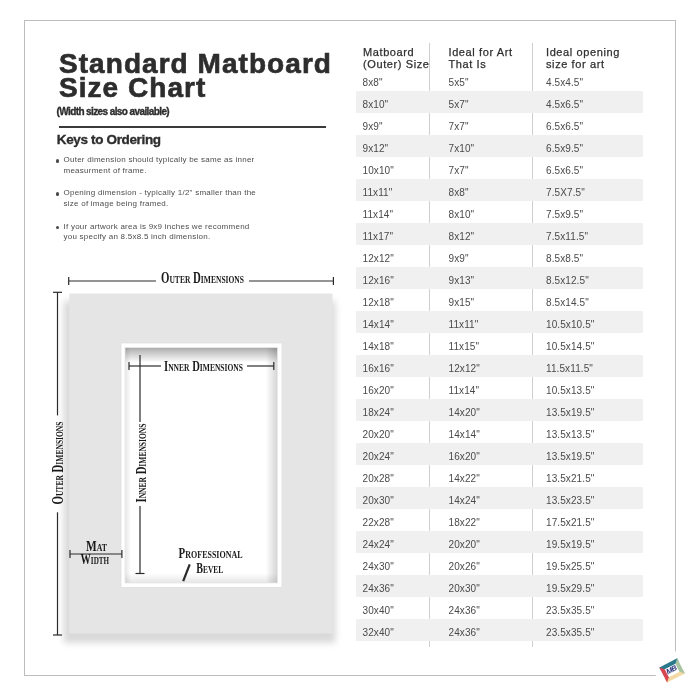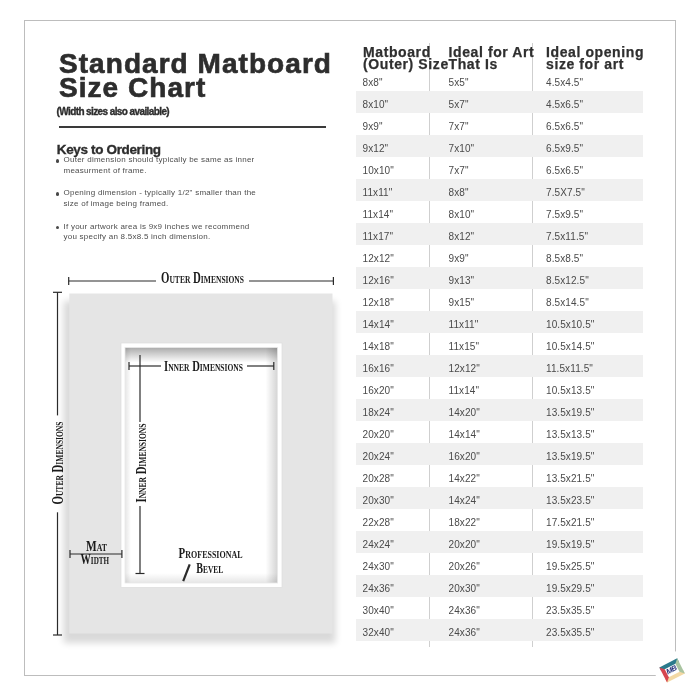--- a/index.html
+++ b/index.html
@@ -3,34 +3,34 @@
 <meta charset="utf-8">
 <style>
   html,body{margin:0;padding:0;}
   body{width:700px;height:700px;background:#ffffff;position:relative;overflow:hidden;
        font-family:"Liberation Sans",sans-serif;}
   .abs{position:absolute;}
   .cell{position:absolute;font-size:10px;color:#4a4a4a;letter-spacing:0.1px;}
   .stripe{position:absolute;left:355.5px;width:287.5px;background:#f0f0f0;}
   .blt{position:absolute;font-size:8px;line-height:10.6px;color:#4d4d4d;letter-spacing:0.25px;}
   .dot{position:absolute;width:3.4px;height:3.4px;border-radius:50%;background:#484848;}
-  .hdr{position:absolute;font-size:14px;line-height:11.4px;font-weight:bold;color:#2f2f2f;letter-spacing:0.6px;-webkit-text-stroke:0.25px #2f2f2f;}
+  .hdr{position:absolute;font-size:11px;line-height:11.4px;font-weight:normal;color:#2f2f2f;letter-spacing:0.6px;-webkit-text-stroke:0.25px #2f2f2f;}
 </style>
 </head>
 <body>
 
 <div class="abs" style="left:24px;top:20px;width:650px;height:654px;border:1px solid #bdbdbd;"></div>
 
 <div class="abs" style="left:59px;top:52.1px;font-size:28px;line-height:23.8px;font-weight:bold;color:#2d2d2d;letter-spacing:1.05px;-webkit-text-stroke:0.65px #2d2d2d;">Standard Matboard<br>Size Chart</div>
 
 <div class="abs" style="left:56.5px;top:106px;font-size:10px;font-weight:bold;color:#2d2d2d;letter-spacing:-0.6px;-webkit-text-stroke:0.35px #2d2d2d;">(Width sizes also available)</div>
 
 <div class="abs" style="left:58.5px;top:125.5px;width:267px;height:2px;background:#3a3a3a;"></div>
 
-<div class="abs" style="left:56.8px;top:142px;font-size:13.5px;font-weight:bold;color:#2d2d2d;letter-spacing:-0.35px;-webkit-text-stroke:0.35px #2d2d2d;">Keys to Ordering</div>
+<div class="abs" style="left:56.8px;top:132px;font-size:13.5px;font-weight:bold;color:#2d2d2d;letter-spacing:-0.35px;-webkit-text-stroke:0.35px #2d2d2d;">Keys to Ordering</div>
 
 <div class="dot" style="left:55.6px;top:159.3px;"></div>
 <div class="blt" style="left:63.5px;top:155.1px;">Outer dimension should typically be same as inner<br>measurment of frame.</div>
 
 <div class="dot" style="left:55.6px;top:192.4px;"></div>
 <div class="blt" style="left:63.5px;top:188.2px;">Opening dimension - typically 1/2" smaller than the<br>size of image being framed.</div>
 
 <div class="dot" style="left:55.6px;top:225.9px;"></div>
 <div class="blt" style="left:63.5px;top:221.7px;">If your artwork area is 9x9 inches we recommend<br>you specify an 8.5x8.5 inch dimension.</div>
 

